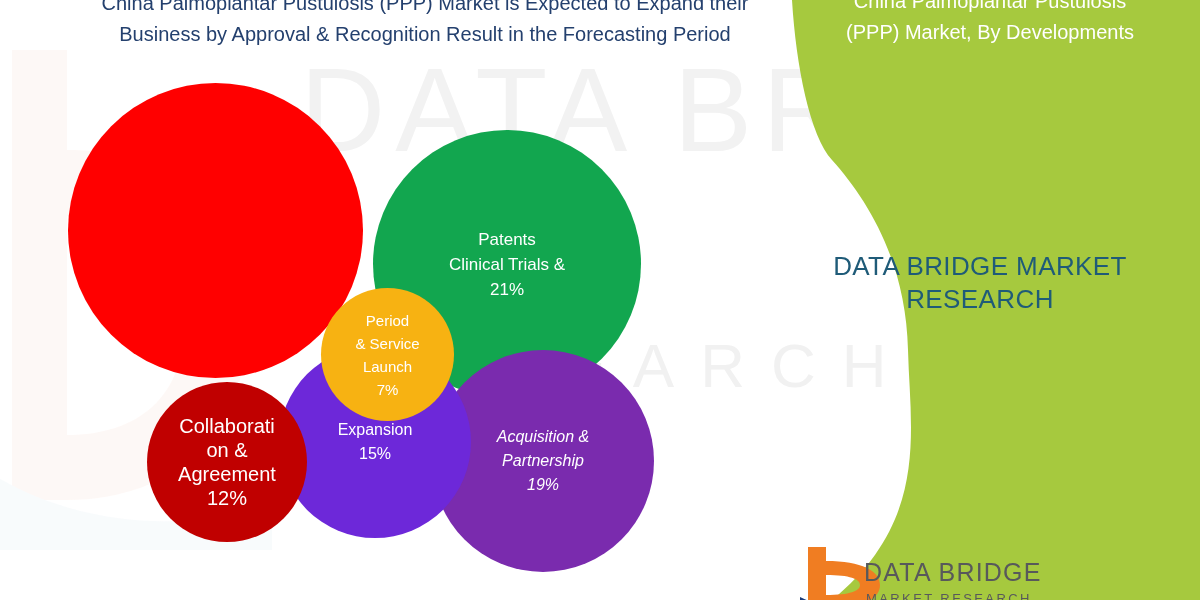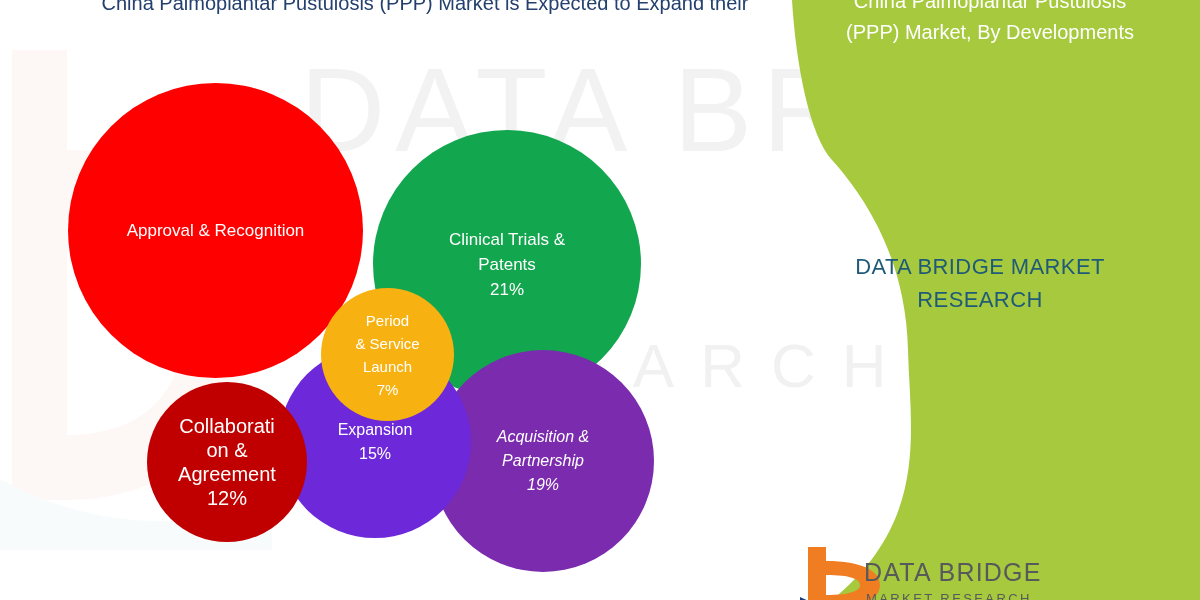--- a/index.html
+++ b/index.html
@@ -76,21 +76,21 @@
     font-weight:400;
     white-space:nowrap;
   }
   .hex-label.y2020{left:100px;top:126px;}
   .hex-label.y2027{left:26px;top:167px;}
 
   .brand{
     position:absolute;left:30px;top:250px;width:380px;
     text-align:center;
     color:#1f5b78;
-    font-size:22px;
+    font-size:26px;
     line-height:33px;
     letter-spacing:.4px;
   }
   .brand .ln{display:block;}
 
   .logo{position:absolute;left:40px;top:545px;width:330px;height:70px;}
 
   
   .bubbles{position:absolute;left:0;top:0;width:800px;height:600px;}
   .bubble{
@@ -118,34 +118,34 @@
       <path d="M40 20 L40 470 L95 470 L95 20 Z" fill="#fdf3ef"></path>
       <path d="M95 120 C215 120 275 190 275 295 C275 400 205 470 95 470 L95 405 C168 405 212 365 212 295 C212 225 168 186 95 186 Z" fill="#fdf3ef"></path>
       <path d="M0 430 C90 500 230 505 300 470 L300 520 L0 520 Z" fill="#f4f8fb"></path>
     </svg>
     <div class="wm-text wm-databridge">DATA BRIDGE</div>
     <div class="wm-text wm-research">RESEARCH</div>
   </div>
 
   <div class="left-title">
     <span class="ln">China Palmoplantar Pustulosis (PPP) Market is Expected to Expand their</span>
+    <span class="ln">Business by Approval &amp; Recognition Result in the Forecasting Period</span>
   </div>
 
   <div class="bubbles">
 
     <div class="bubble" style="left:68px;top:83px;width:295px;height:295px;background:#ff0000;font-size:17px;line-height:25px;">
       <span class="txt">
-        <span class="ln">Approval &amp; Recognition</span>
       </span>
     </div>
 
     <div class="bubble" style="left:373px;top:130px;width:268px;height:268px;background:#12a64f;font-size:17px;line-height:25px;">
       <span class="txt">
+        <span class="ln">Patents</span>
         <span class="ln">Clinical Trials &amp;</span>
-        <span class="ln">Patents</span>
         <span class="ln">21%</span>
       </span>
     </div>
 
     <div class="bubble" style="left:432px;top:350px;width:222px;height:222px;background:#7a2bae;font-size:16px;line-height:24px;font-style:italic;">
       <span class="txt">
         <span class="ln">Acquisition &amp;</span>
         <span class="ln">Partnership</span>
         <span class="ln">19%</span>
       </span>

